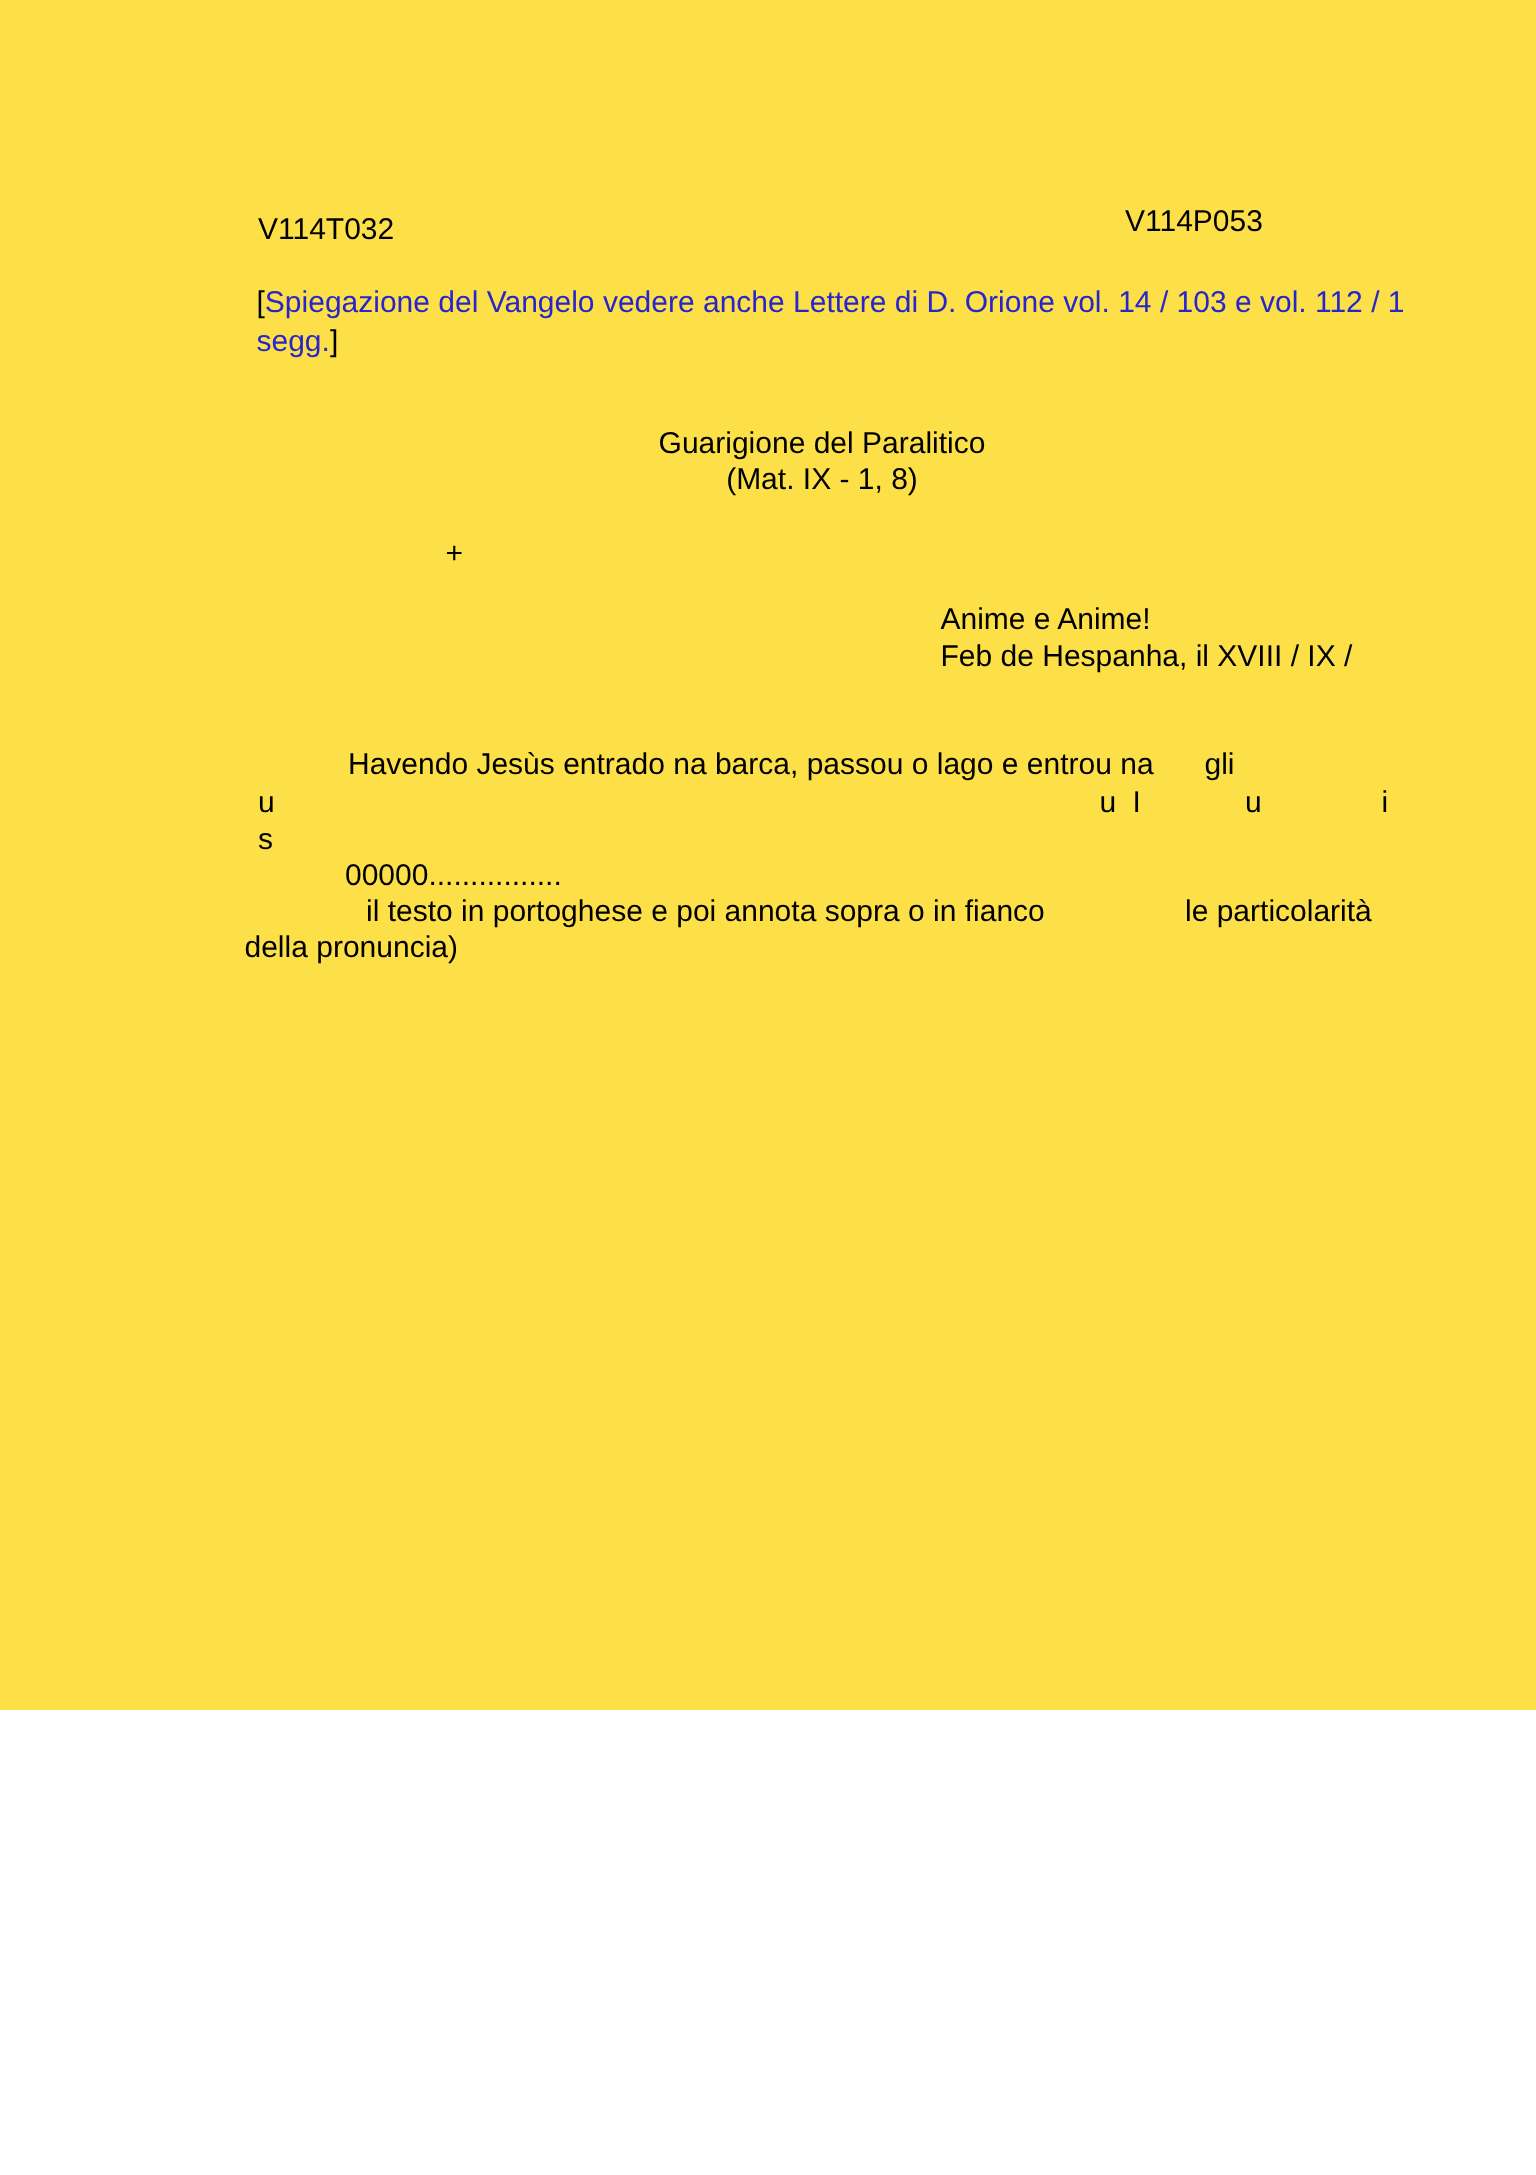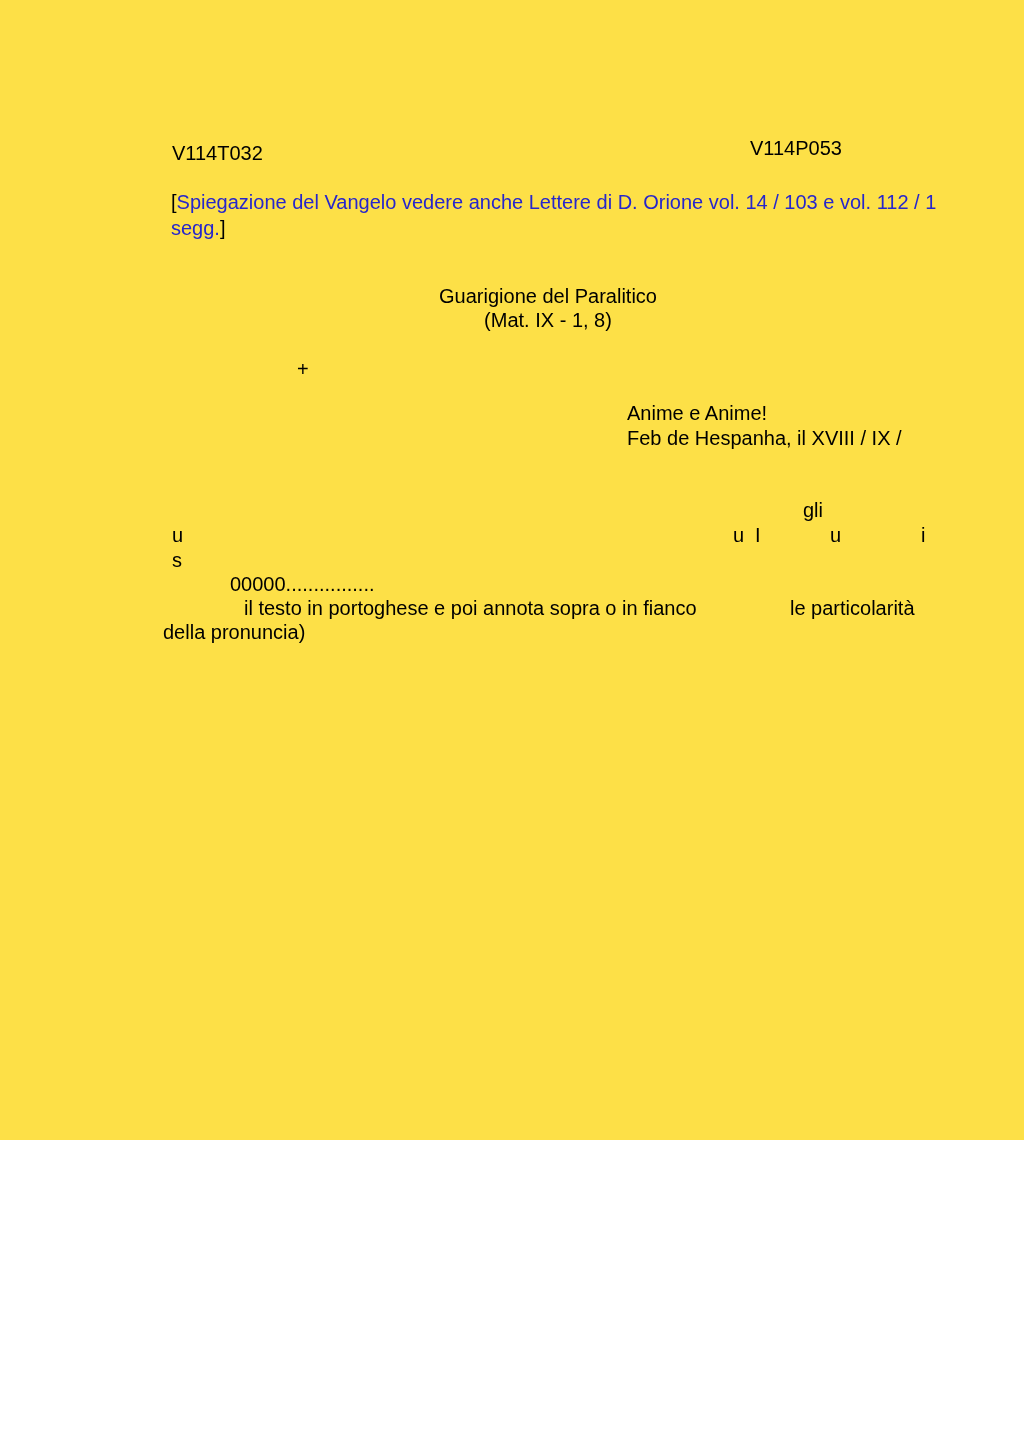--- a/index.html
+++ b/index.html
@@ -50,20 +50,21 @@
     <div>(Mat. IX - 1, 8)</div>
   </div>
 
   <span class="frag" style="left:297px; top:357px">+</span>
 
   <div class="dateline-block">
     <div>Anime e Anime!</div>
     <div>Feb de Hespanha, il XVIII / IX /</div>
   </div>
 
+  <span class="frag" style="left:232px; top:498px">Havendo Jesùs entrado na barca, passou o lago e entrou na</span>
   <span class="frag" style="left:803px; top:498px">gli</span>
 
   <span class="frag" style="left:172px; top:523px">u</span>
   <span class="frag" style="left:733px; top:523px">u</span>
   <span class="frag" style="left:755px; top:523px">I</span>
   <span class="frag" style="left:830px; top:523px">u</span>
   <span class="frag" style="left:921px; top:523px">i</span>
 
   <span class="frag" style="left:172px; top:548px">s</span>
 

